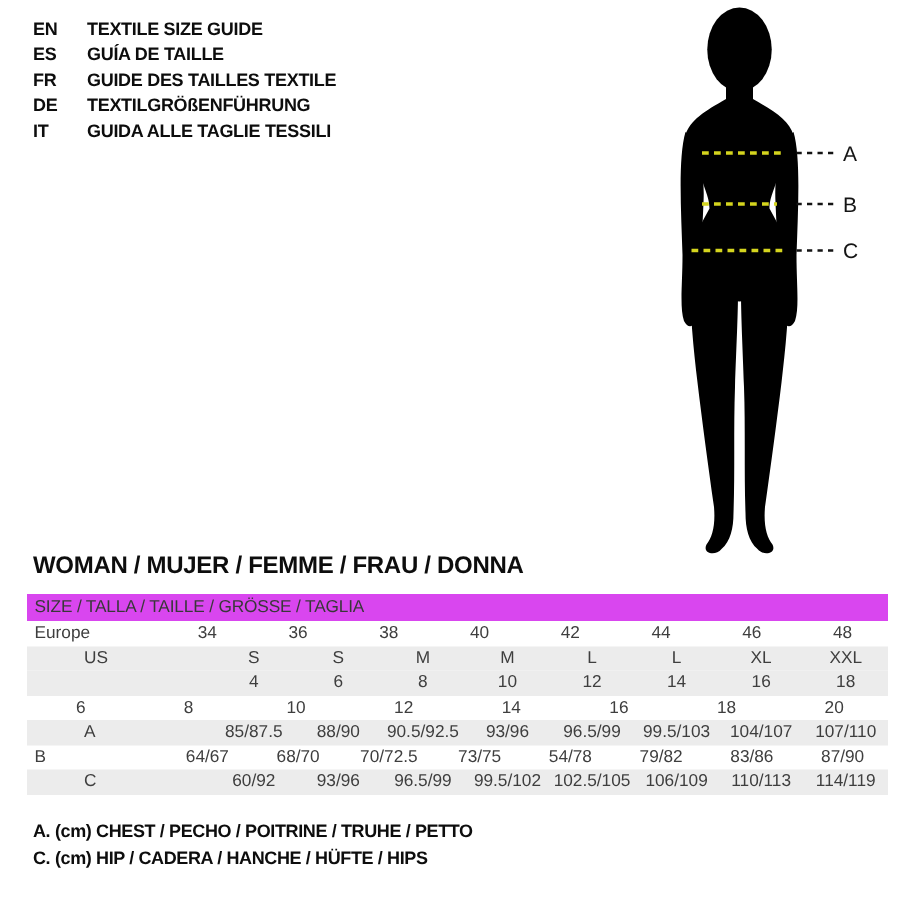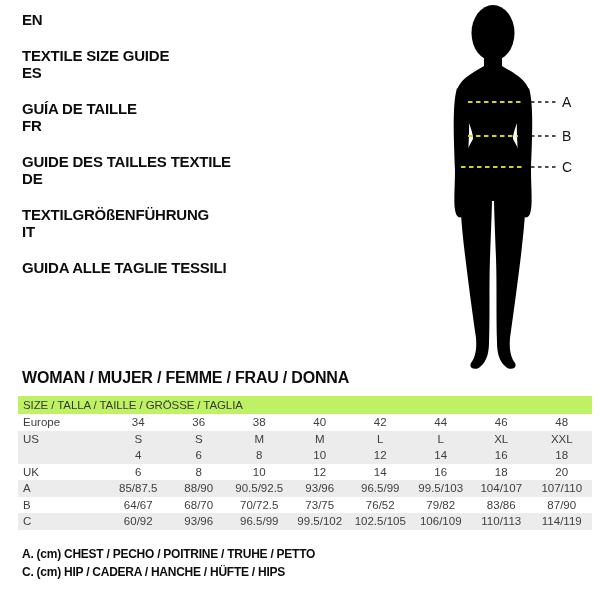--- a/index.html
+++ b/index.html
@@ -2,33 +2,33 @@
 <html><head>
 <meta charset="utf-8">
 <style>
   html,body{margin:0;padding:0;background:#ffffff;}
   .page{
     position:relative;width:600px;height:600px;background:#ffffff;overflow:hidden;
     font-family:"Liberation Sans", sans-serif;color:#111;
   }
   
   .lang-block{position:absolute;left:22px;top:11px;}
-  .lang-row{display:flex;line-height:17px;font-size:15px;font-weight:700;letter-spacing:-0.2px;color:#0d0d0d;flex-direction:column;}
+  .lang-row{display:flex;line-height:17px;font-size:12px;font-weight:700;letter-spacing:-0.2px;color:#0d0d0d;}
   .lang-code{width:36px;flex:0 0 36px;}
   .lang-label{white-space:nowrap;}
   
   .figure-svg{position:absolute;left:400px;top:0;width:200px;height:380px;}
   .marker-letter{font-family:"Liberation Sans",sans-serif;font-size:14px;fill:#141414;}
   
   .group-title{position:absolute;left:22px;top:369px;font-size:16px;font-weight:700;letter-spacing:-0.2px;color:#0d0d0d;white-space:nowrap;}
   
   .size-table{position:absolute;left:18px;top:396px;width:574px;font-size:11.5px;color:#3e3e3e;}
-  .t-header{background:#bef264;height:16px;line-height:16px;padding:1px 0 1px 5px;color:#383838;letter-spacing:-0.1px;}
+  .t-header{background:#d946ef;height:16px;line-height:16px;padding:1px 0 1px 5px;color:#383838;letter-spacing:-0.1px;}
   .t-row{display:flex;height:16.5px;line-height:16.5px;}
-  .t-row.shaded{background:#ececec;}
+  .t-row.shaded{background:#ececec;padding-left:33px;}
   .t-label{flex:0 0 85px;padding-left:5px;text-align:left;}
   .t-cell{flex:1 1 0;text-align:center;white-space:nowrap;}
   
   .legend-block{position:absolute;left:22px;top:545px;}
   .legend-line{font-size:12px;font-weight:700;line-height:18px;letter-spacing:-0.25px;color:#0d0d0d;white-space:nowrap;}
 </style>
 </head>
 <body>
 
 <div class="page">
@@ -136,21 +136,20 @@
       <span class="t-cell">6</span>
       <span class="t-cell">8</span>
       <span class="t-cell">10</span>
       <span class="t-cell">12</span>
       <span class="t-cell">14</span>
       <span class="t-cell">16</span>
       <span class="t-cell">18</span>
     </div>
 
     <div class="t-row">
-      <span class="t-label">UK</span>
       <span class="t-cell">6</span>
       <span class="t-cell">8</span>
       <span class="t-cell">10</span>
       <span class="t-cell">12</span>
       <span class="t-cell">14</span>
       <span class="t-cell">16</span>
       <span class="t-cell">18</span>
       <span class="t-cell">20</span>
     </div>
 
@@ -165,21 +164,21 @@
       <span class="t-cell">104/107</span>
       <span class="t-cell">107/110</span>
     </div>
 
     <div class="t-row">
       <span class="t-label">B</span>
       <span class="t-cell">64/67</span>
       <span class="t-cell">68/70</span>
       <span class="t-cell">70/72.5</span>
       <span class="t-cell">73/75</span>
-      <span class="t-cell">76/52</span>
+      <span class="t-cell">54/78</span>
       <span class="t-cell">79/82</span>
       <span class="t-cell">83/86</span>
       <span class="t-cell">87/90</span>
     </div>
 
     <div class="t-row shaded">
       <span class="t-label">C</span>
       <span class="t-cell">60/92</span>
       <span class="t-cell">93/96</span>
       <span class="t-cell">96.5/99</span>

